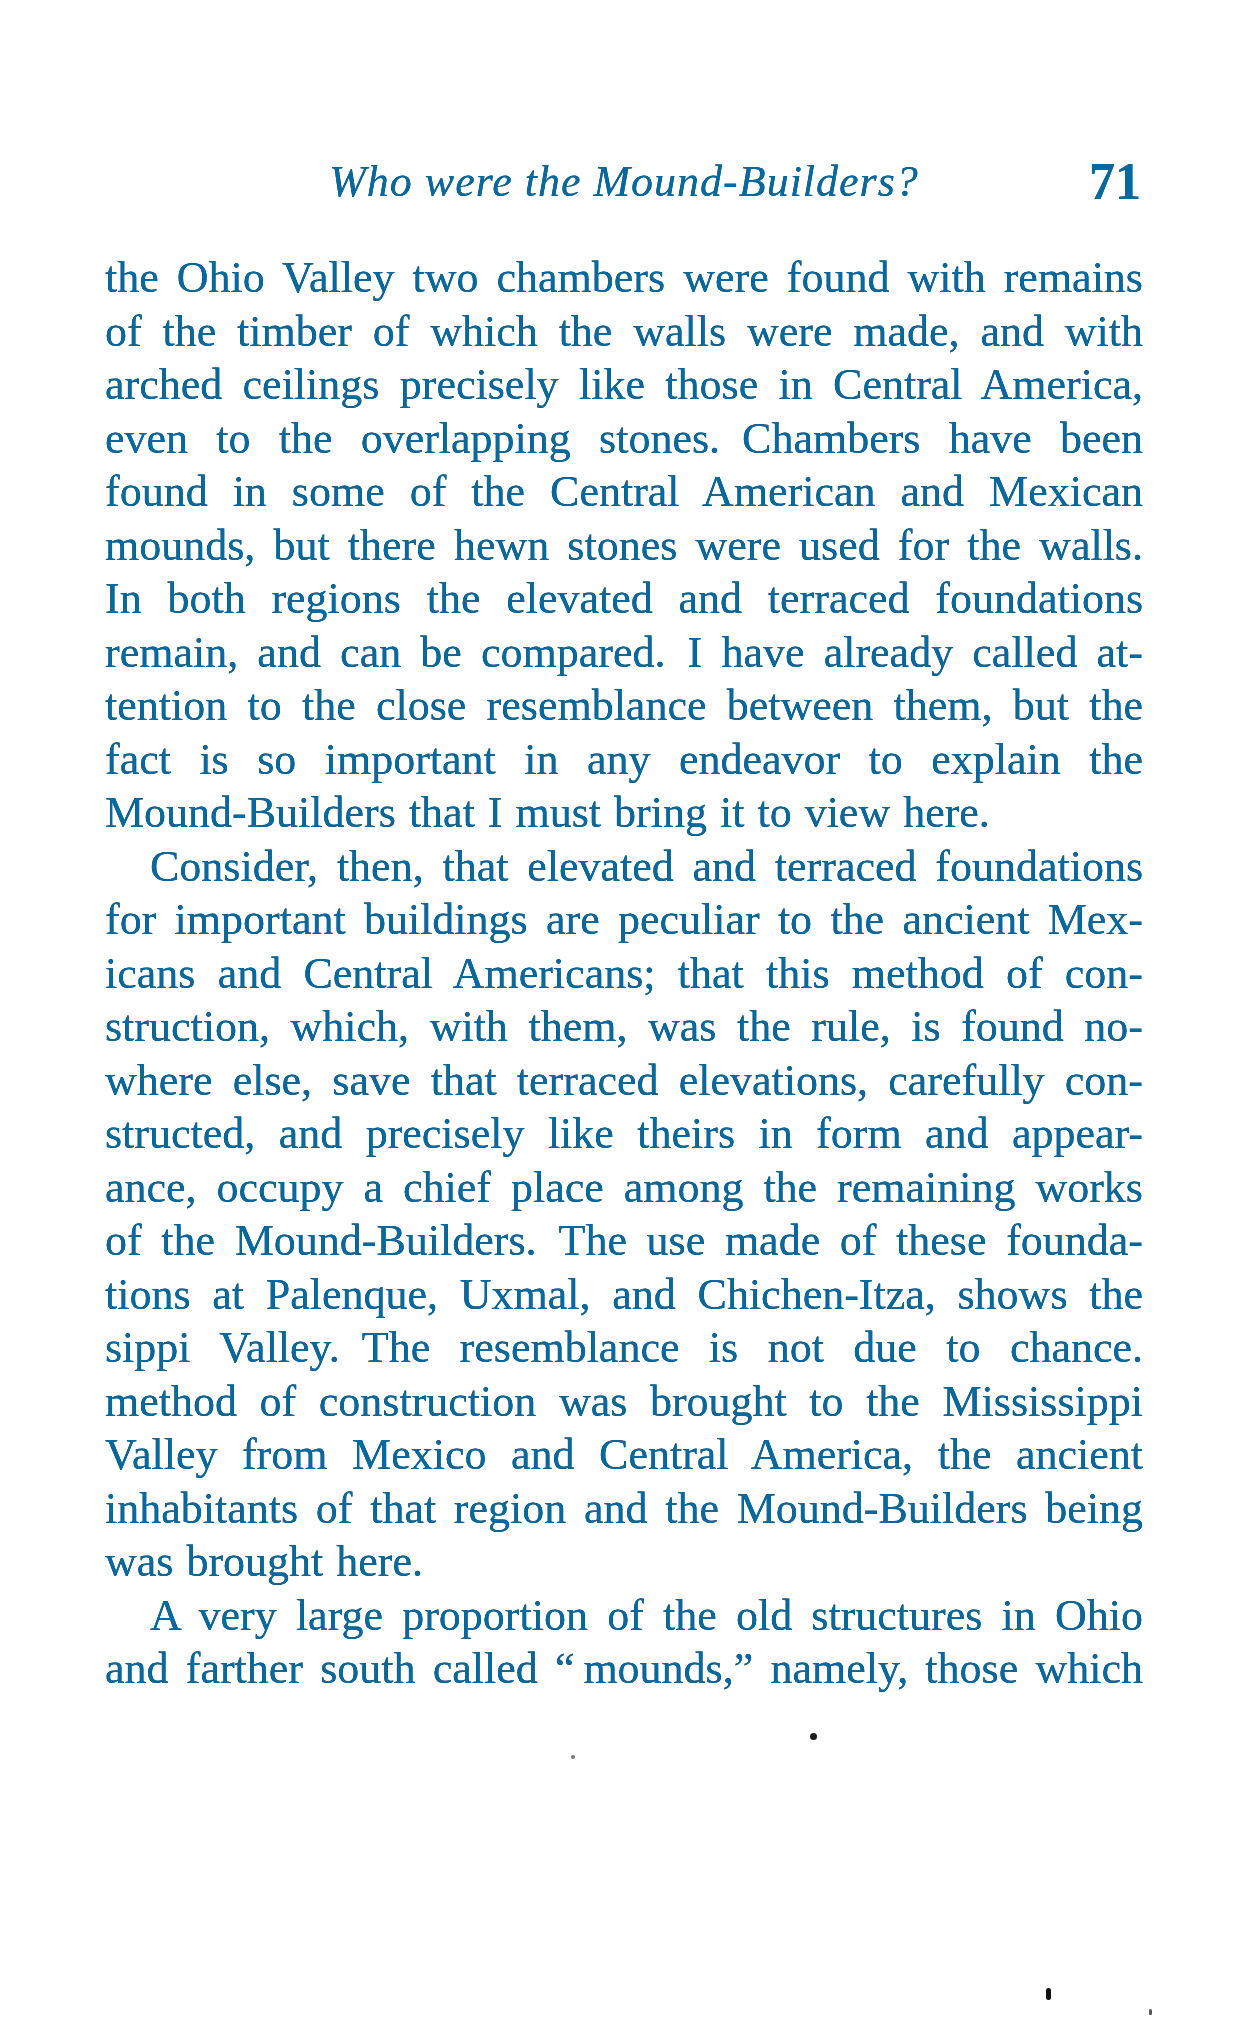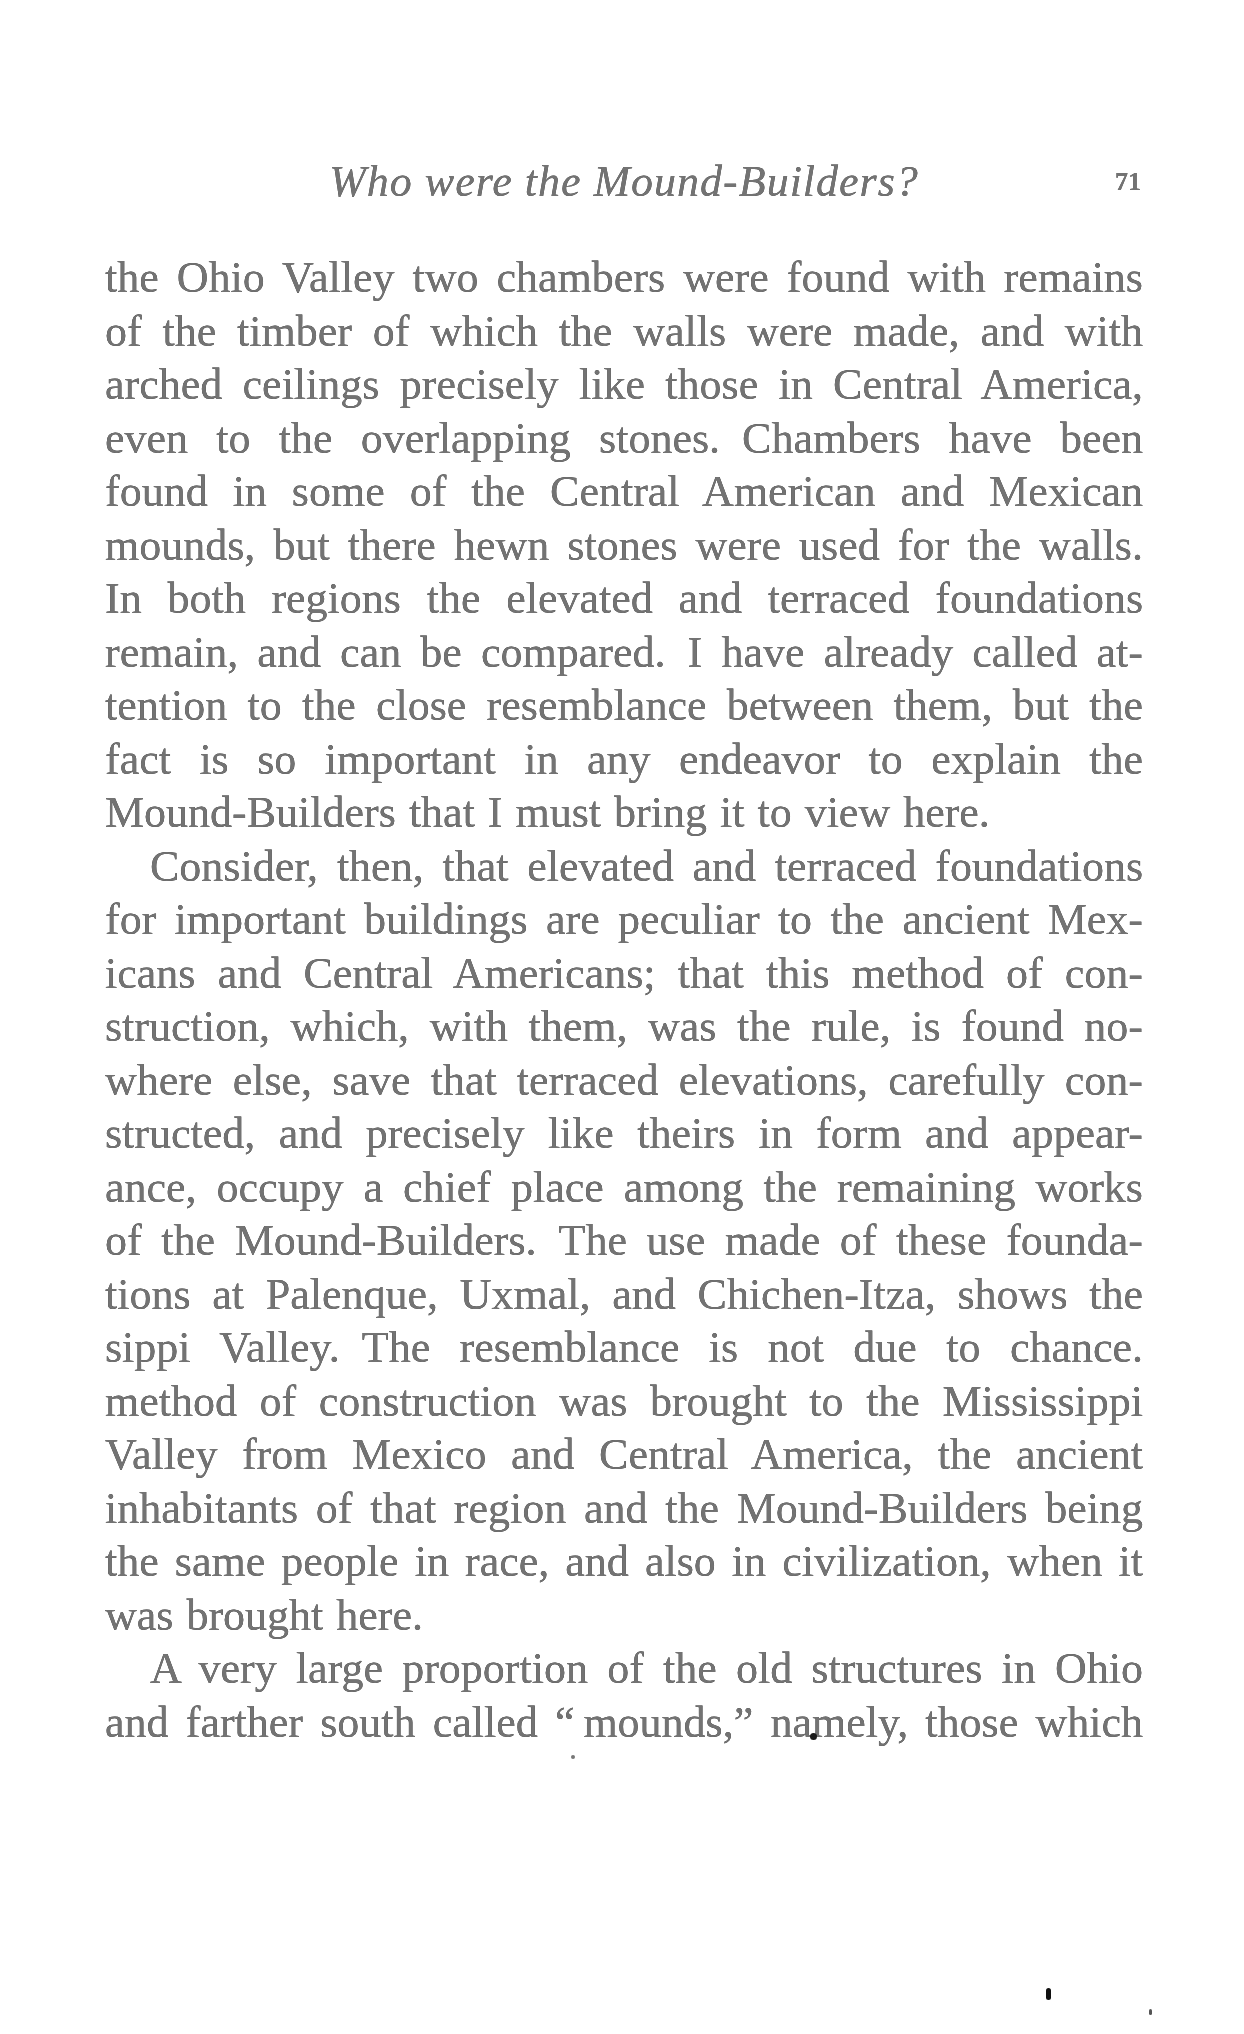--- a/index.html
+++ b/index.html
@@ -7,21 +7,21 @@
     padding: 0;
     background: #ffffff;
   }
   .page {
     position: relative;
     width: 1244px;
     height: 2034px;
     background: #ffffff;
     overflow: hidden;
     font-family: "Liberation Serif", "DejaVu Serif", serif;
-    color: #737373;
+    color: #0369a1;
   }
   
   .running-header {
     position: absolute;
     left: 105px;
     right: 101px;
     top: 156px;
     height: 52px;
   }
   .running-title {
@@ -34,21 +34,21 @@
     line-height: 52px;
     letter-spacing: 1px;
     white-space: nowrap;
     text-shadow: 0 0 0.6px rgba(0,0,0,0.8);
   }
   .page-number {
     position: absolute;
     right: 2px;
     top: 0;
     font-weight: bold;
-    font-size: 26px;
+    font-size: 52px;
     line-height: 52px;
     text-shadow: 0 0 0.5px rgba(0,0,0,0.7);
   }
   
   .body-text {
     position: absolute;
     left: 105px;
     top: 251px;
     width: 1038px;
     font-size: 44px;
@@ -100,21 +100,20 @@
       <div class="line">struction, which, with them, was the rule, is found no-</div>
       <div class="line">where else, save that terraced elevations, carefully con-</div>
       <div class="line">structed, and precisely like theirs in form and appear-</div>
       <div class="line">ance, occupy a chief place among the remaining works</div>
       <div class="line">of the Mound-Builders. The use made of these founda-</div>
       <div class="line">tions at Palenque, Uxmal, and Chichen-Itza, shows the</div>
       <div class="line">sippi Valley. The resemblance is not due to chance.</div>
       <div class="line">method of construction was brought to the Mississippi</div>
       <div class="line">Valley from Mexico and Central America, the ancient</div>
       <div class="line">inhabitants of that region and the Mound-Builders being</div>
-      <div class="line">the same people in race, and also in civilization, when it</div>
       <div class="line endpara">was brought here.</div>
       <div class="line indent">A very large proportion of the old structures in Ohio</div>
       <div class="line">and farther south called “ mounds,” namely, those which</div>
     </div>
 
   <div id="artifacts">
       <div class="speck" style="left: 810px; top: 1733px; width: 7px; height: 7px; background: rgb(27, 27, 27); border-radius: 50%;"></div>
       <div class="speck" style="left: 571px; top: 1755px; width: 4px; height: 4px; background: rgb(119, 119, 119); border-radius: 50%;"></div>
       <div class="speck" style="left: 1046px; top: 1988px; width: 5px; height: 12px; background: rgb(16, 16, 16); border-radius: 3px;"></div>
       <div class="speck" style="left: 1149px; top: 2009px; width: 3px; height: 6px; background: rgb(85, 85, 85); border-radius: 2px;"></div>

